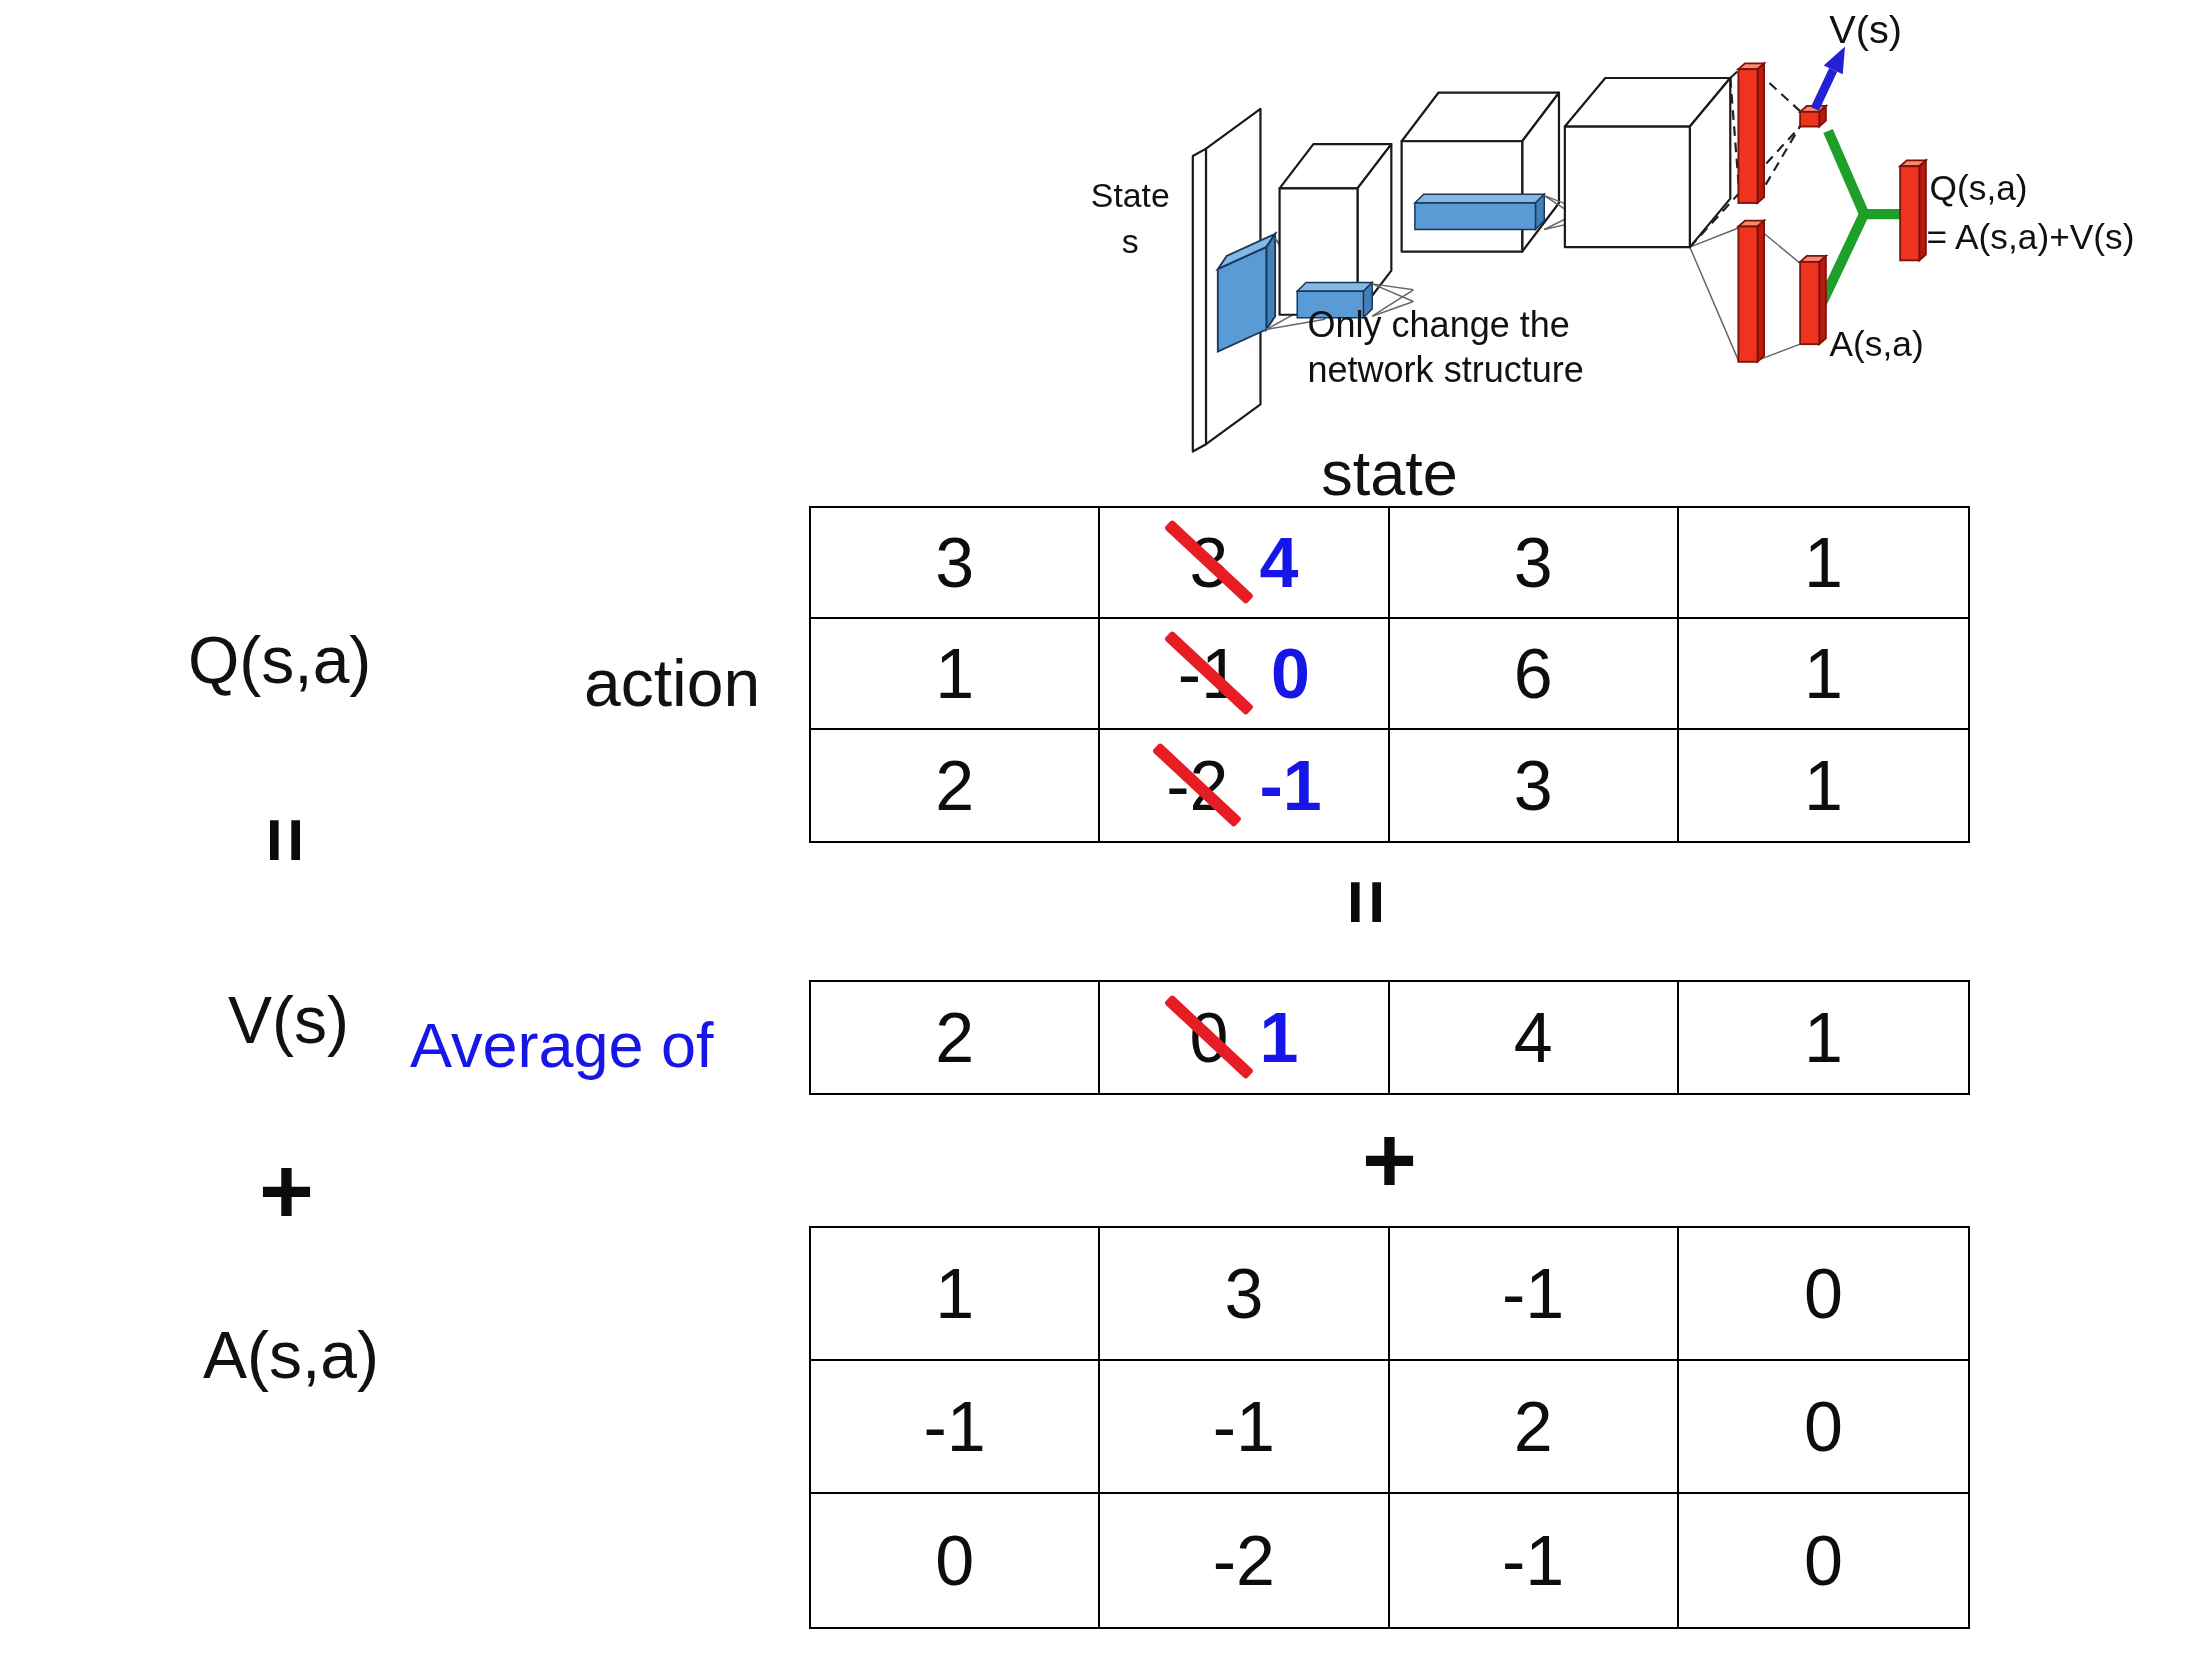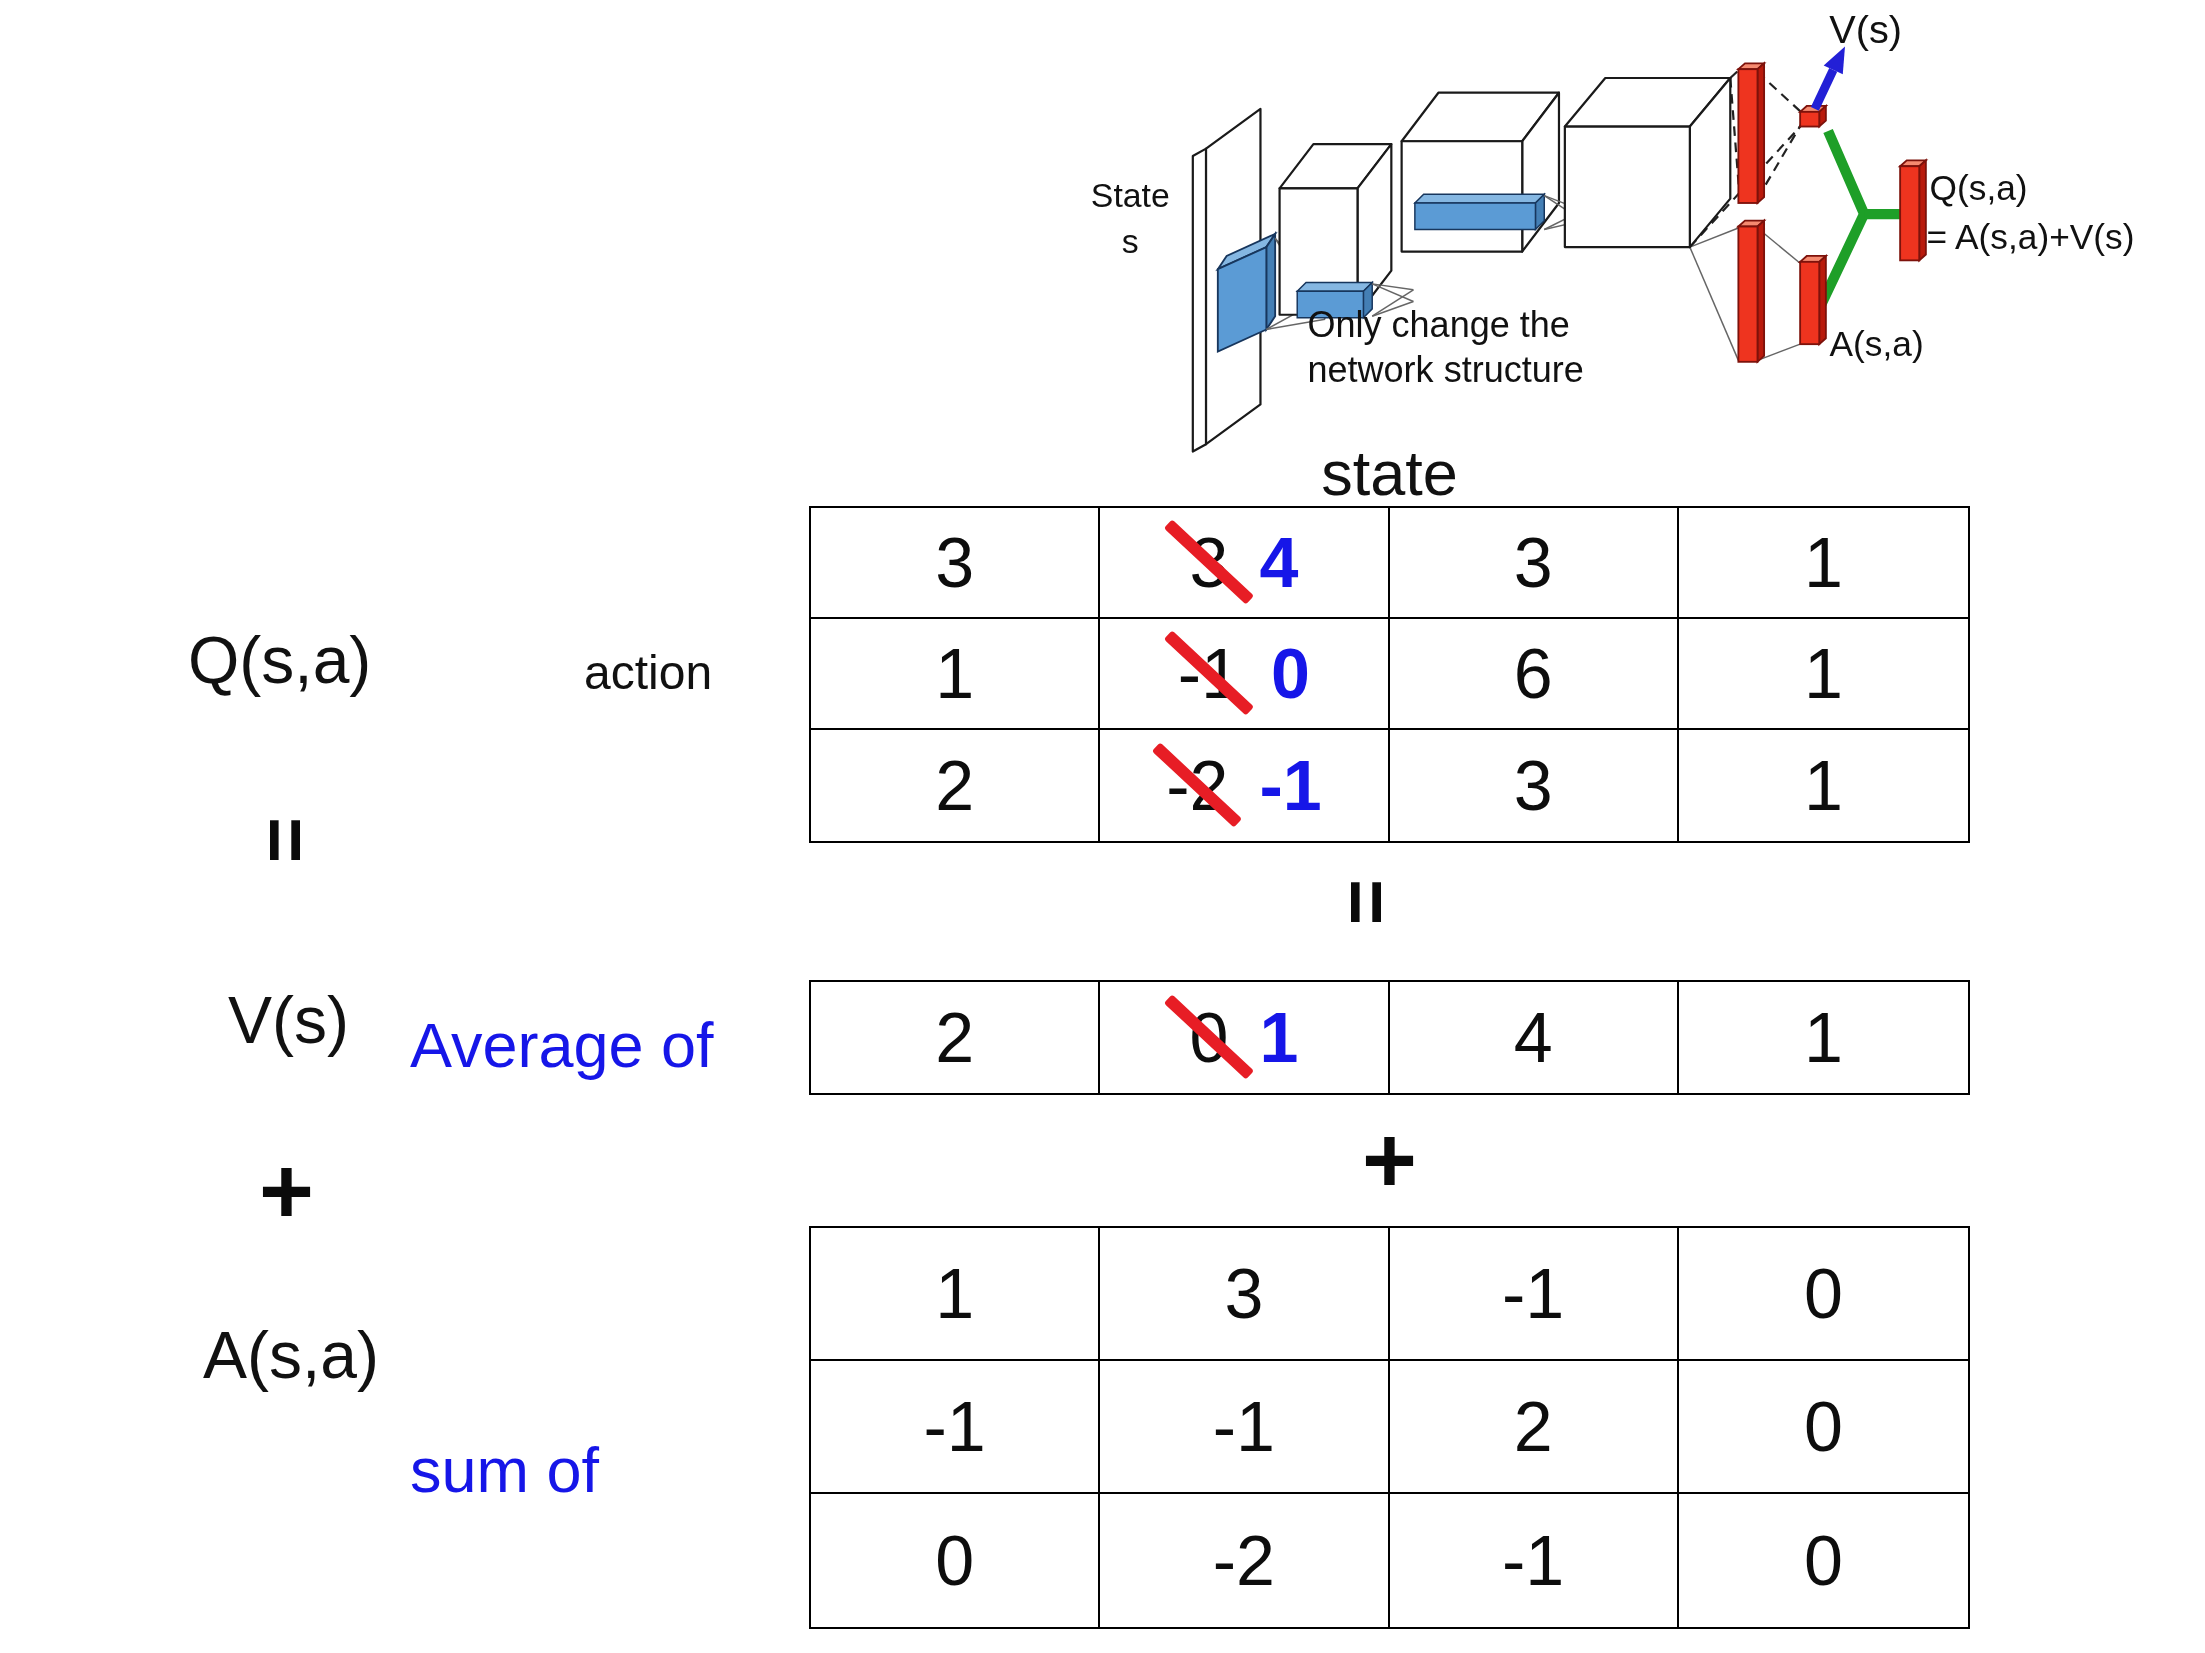--- a/index.html
+++ b/index.html
@@ -18,21 +18,21 @@
   }
   html,body{margin:0;padding:0;background:#fff;}
   #canvas{
     position:relative;width:2205px;height:1654px;background:#fff;overflow:hidden;
     font-family:"Liberation Sans","DejaVu Sans",sans-serif;color:var(--ink);
   }
   .abs{position:absolute;}
   #title{left:181px;top:197px;font-size:118px;font-weight:400;letter-spacing:-1.5px;color:#151515;white-space:nowrap;}
   
   #q-label{left:188px;top:622px;font-size:66px;}
-  #action-label{left:584px;top:645px;font-size:48px;}
+  #action-label{left:584px;top:645px;font-size:66px;}
   #v-label{left:228px;top:982px;font-size:66px;}
   #a-label{left:203px;top:1317px;font-size:66px;}
   #state-label{left:809px;top:437px;width:1161px;text-align:center;font-size:63px;}
   .blue-note{color:var(--annotation-blue);font-size:63px;line-height:1.32;margin-left:32px;}
   #avg-note{left:378px;top:1004px;}
   #sum-note{left:378px;top:1426px;line-height:1.42;}
   
   .glyph{display:flex;align-items:center;justify-content:center;width:147px;height:147px;font-weight:700;color:#0b0b0b;}
   .rot90{transform:rotate(90deg);font-size:79px;}
   .plus{font-size:94px;}
@@ -195,21 +195,20 @@
   <div id="state-label" class="abs">state</div>
   <div id="q-label" class="abs">Q(s,a)</div>
   <div id="action-label" class="abs">action</div>
   <div id="v-label" class="abs">V(s)</div>
   <div id="a-label" class="abs">A(s,a)</div>
 
   <div id="avg-note" class="abs blue-note">
     <div>Average of</div>
   </div>
   <div id="sum-note" class="abs blue-note">
-    <div>sum of</div>
   </div>
 
   <div id="eq-left" class="abs glyph">
     <span class="rot90">=</span>
   </div>
   <div id="eq-mid" class="abs glyph">
     <span class="rot90">=</span>
   </div>
   <div id="plus-left" class="abs glyph">
     <span class="plus">+</span>

